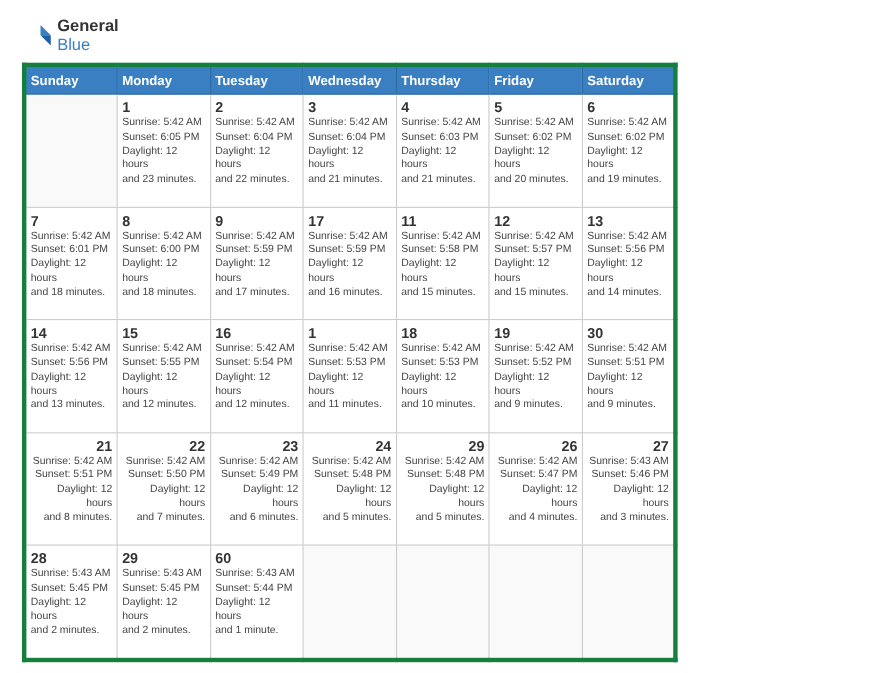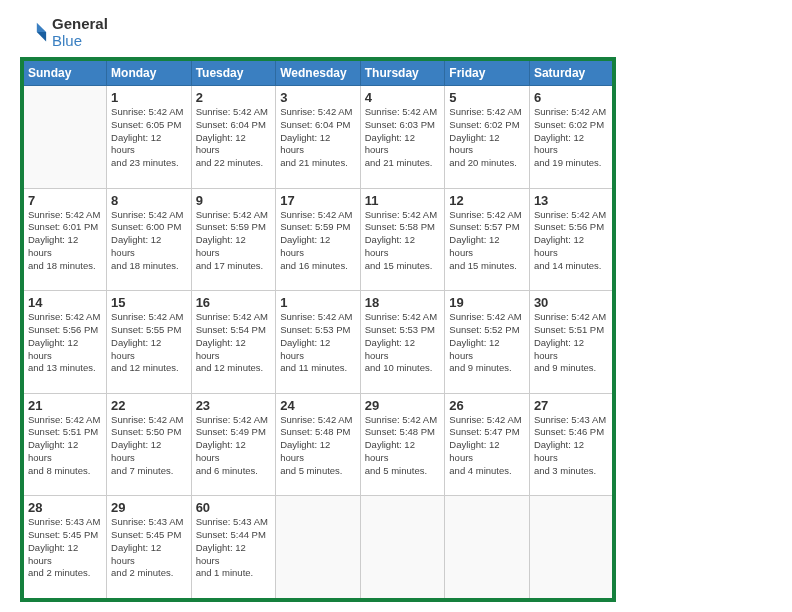--- a/index.html
+++ b/index.html
@@ -268,21 +268,21 @@
 and 9 minutes.</div>
           </td>
           <td>
             <span class="day-number">30</span>
             <div class="day-info" style="white-space: pre-line;">Sunrise: 5:42 AM
 Sunset: 5:51 PM
 Daylight: 12 hours
 and 9 minutes.</div>
           </td>
         </tr>
-        <tr style="height: 82px;">
+        <tr style="height: 82px; text-align: right;">
           <td>
             <span class="day-number">21</span>
             <div class="day-info" style="white-space: pre-line;">Sunrise: 5:42 AM
 Sunset: 5:51 PM
 Daylight: 12 hours
 and 8 minutes.</div>
           </td>
           <td>
             <span class="day-number">22</span>
             <div class="day-info" style="white-space: pre-line;">Sunrise: 5:42 AM

